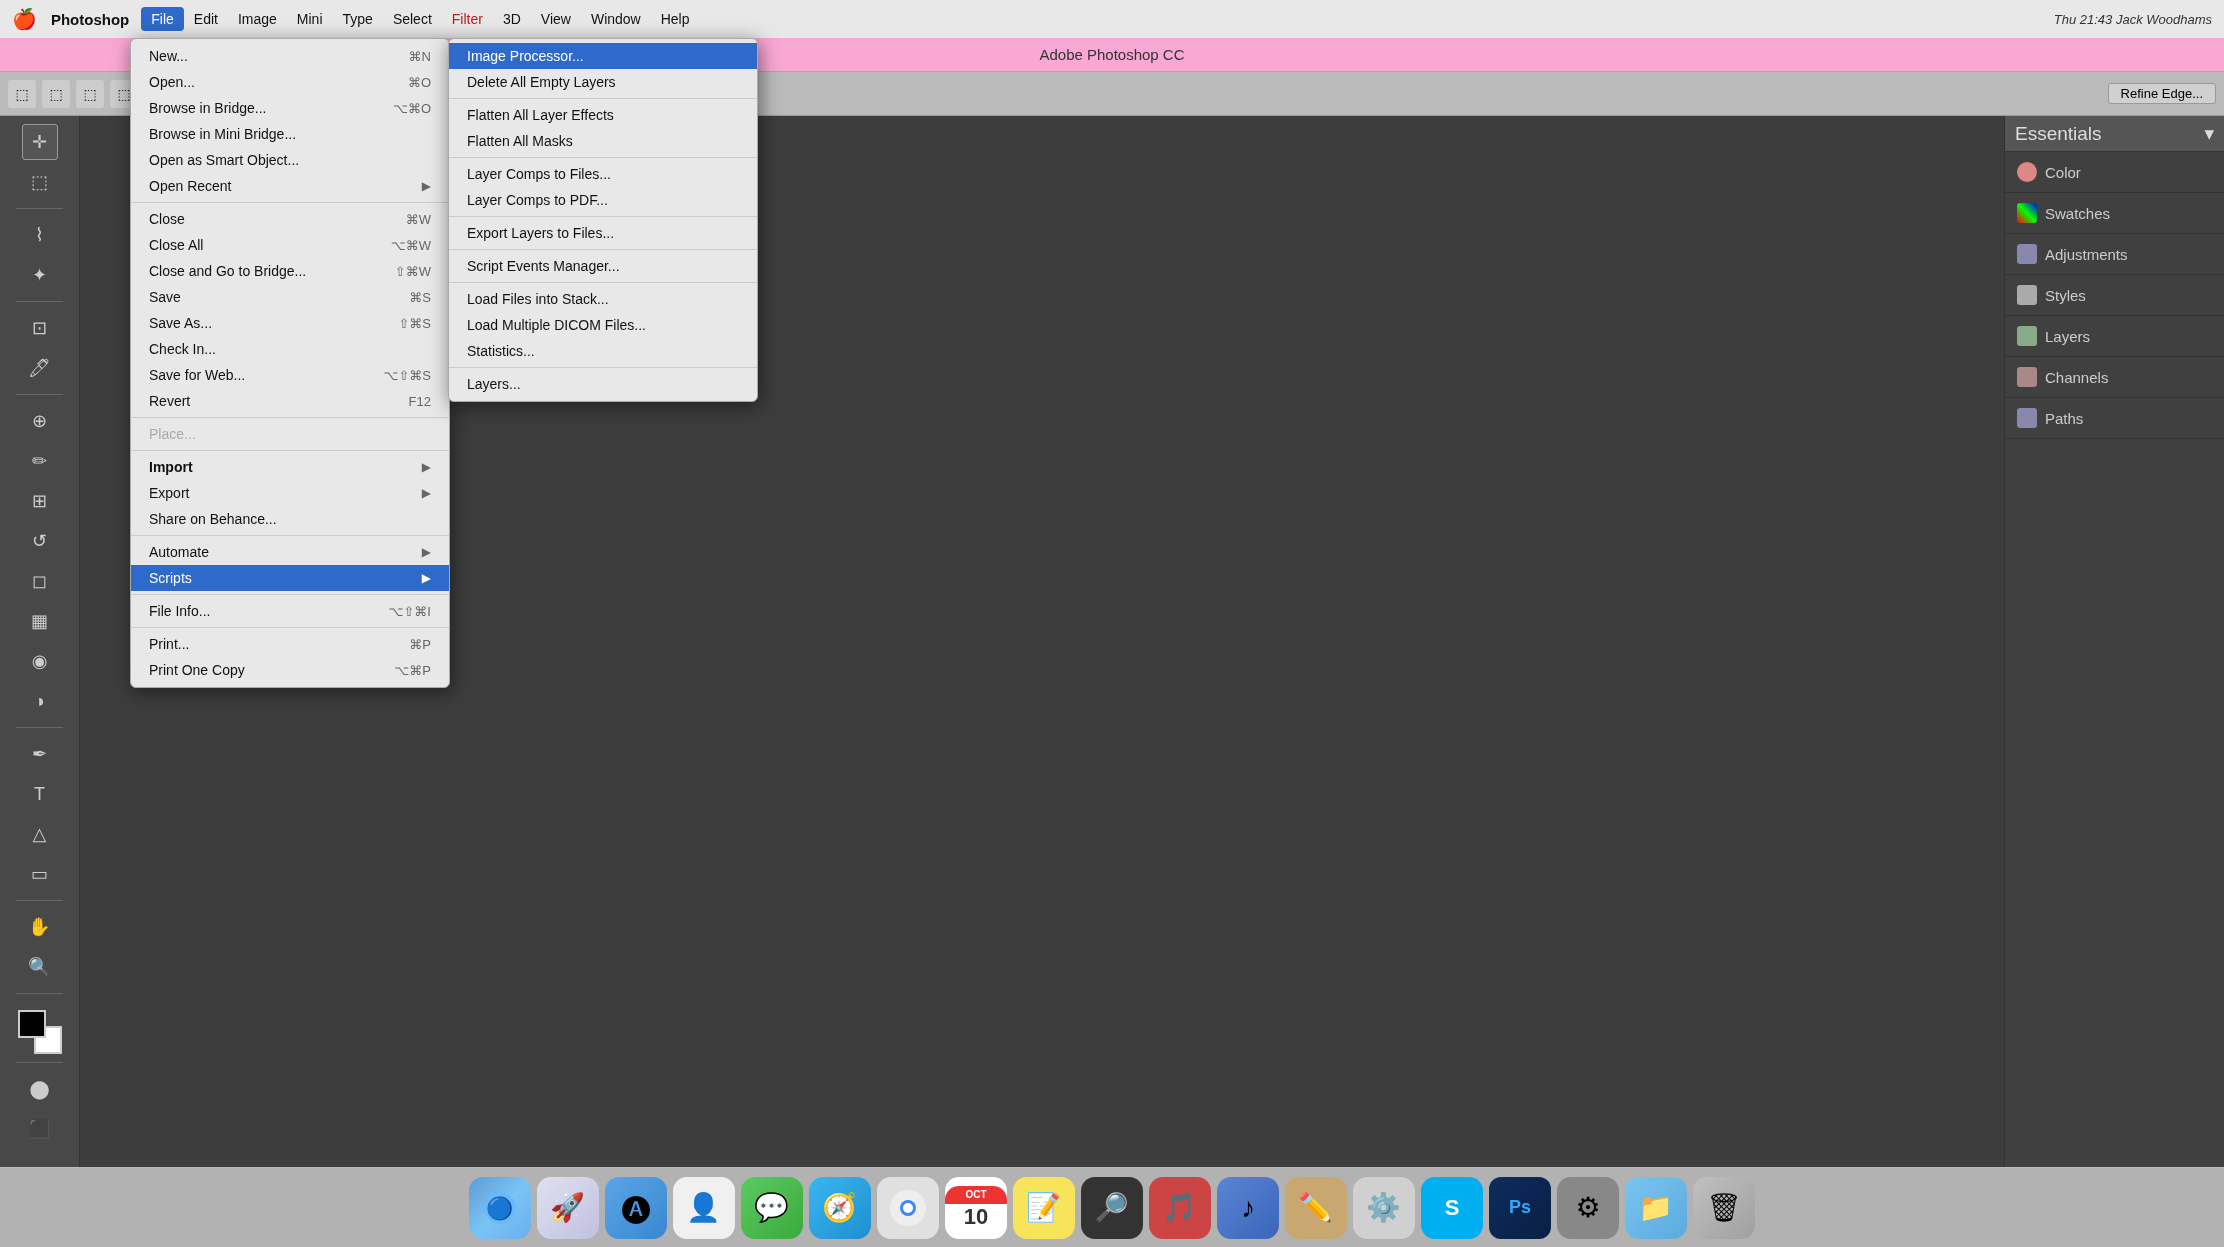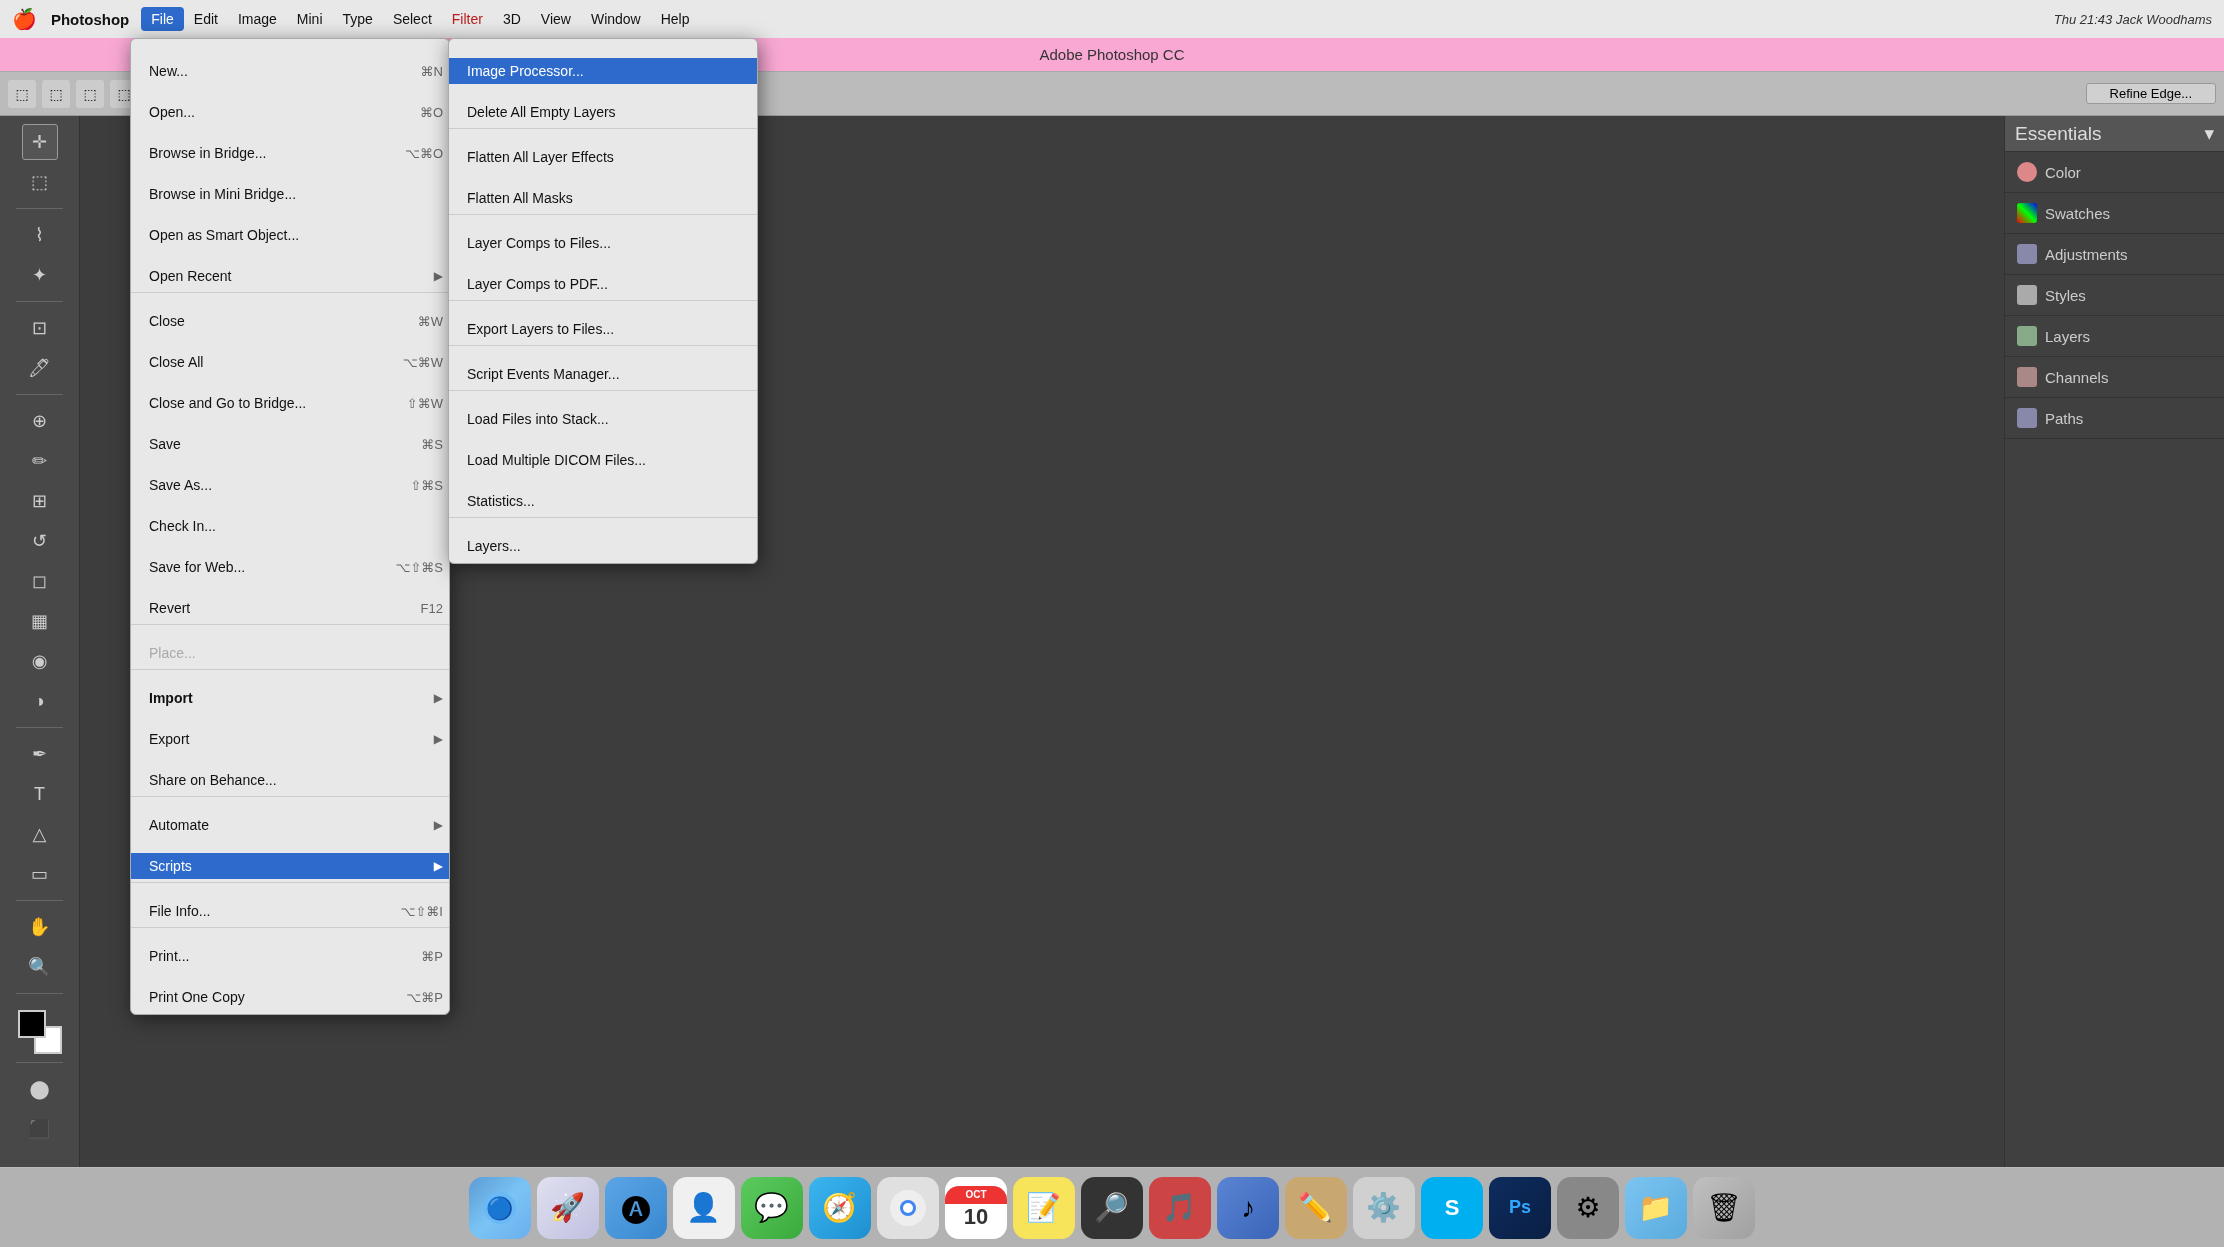--- a/index.html
+++ b/index.html
@@ -75,21 +75,21 @@
       padding: 2px 6px;
       font-size: 13px;
       color: #111;
       height: 26px;
       width: 80px;
     }
     .options-btn {
       background: #d0d0d0;
       border: 1px solid #999;
       border-radius: 3px;
-      padding: 2px 23px;
+      padding: 2px 12px;
       font-size: 13px;
       cursor: pointer;
     }
 
     
     #main-area {
       display: flex;
       width: 100%;
       height: calc(100% - 116px - 80px);
       position: relative;
@@ -239,26 +239,25 @@
       border: 1px solid #aaa;
       border-radius: 6px;
       box-shadow: 2px 4px 20px rgba(0,0,0,0.5);
       z-index: 2000;
       padding: 4px 0;
     }
     .menu-item {
       display: flex;
       align-items: center;
       justify-content: space-between;
-      padding: 5px 6px 5px 18px;
+      padding: 5px 18px 5px 18px;
       font-size: 14px;
       color: #111;
       cursor: pointer;
       white-space: nowrap;
-      margin-top: 15px;
     }
     .menu-item.highlighted { background: #2d6acc; color: #fff; }
     .menu-item.disabled { color: #aaa; cursor: default; }
     .menu-separator {
       height: 1px;
       background: #ccc;
       margin: 3px 0;
     }
     .menu-shortcut {
       color: #666;

